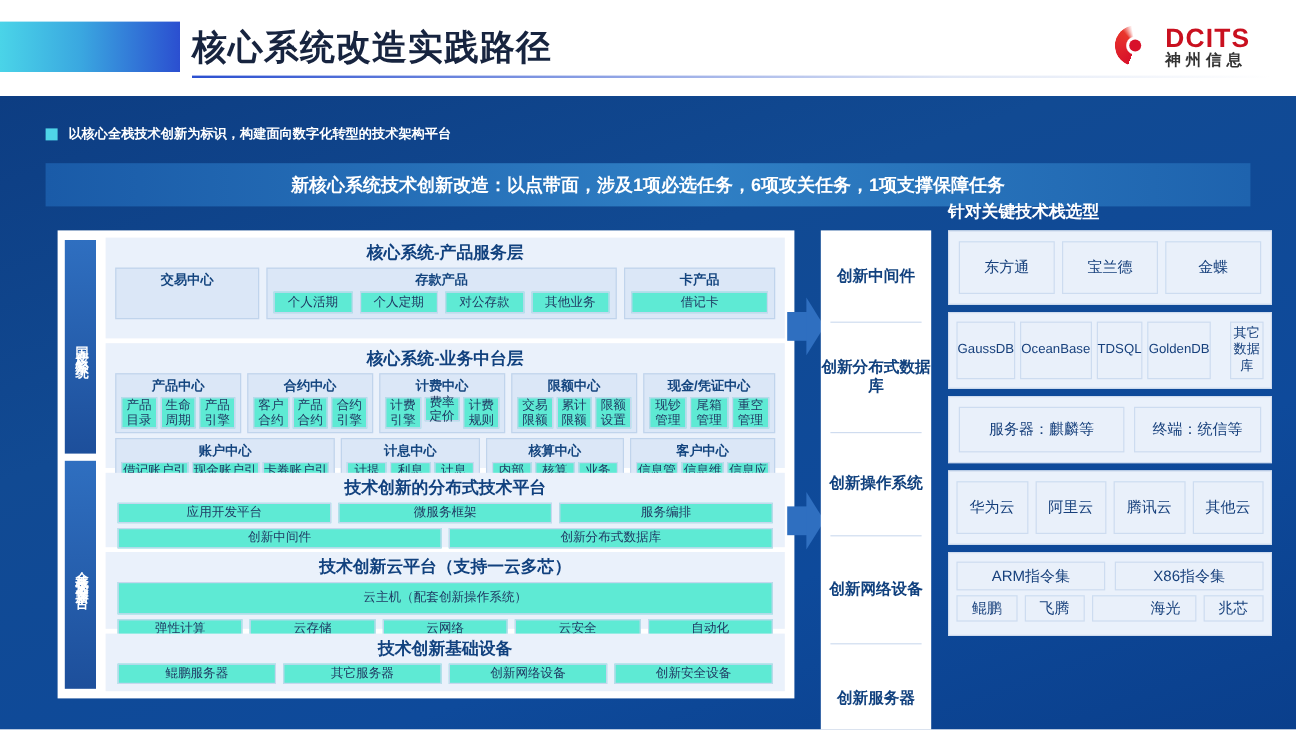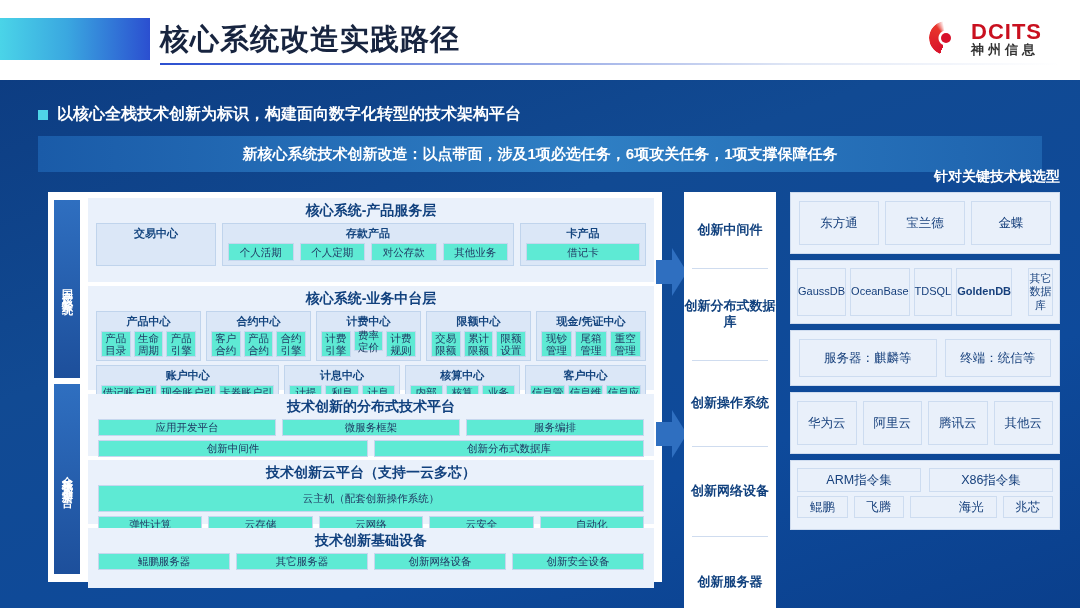--- a/index.html
+++ b/index.html
@@ -30,21 +30,21 @@
   .logo-mark .dot { position:absolute; left:12px; top:12px; width:10px; height:10px; background:#d8112a; border-radius:50%; }
   .logo-txt { line-height:1.05; }
   .logo-en { font-size:22px; font-weight:bold; color:#c9101f; letter-spacing:1px; }
   .logo-cn { font-size:13px; font-weight:bold; color:#333; letter-spacing:4px; }
 
   
   .panel { position:absolute; left:0; top:80px; width:1080px; height:528px;
            background:linear-gradient(160deg,#0d3d82 0%, #114a93 35%, #0e4a9b 70%, #0a3f8c 100%); }
   .bullet-row { position:absolute; left:38px; top:24px; display:flex; align-items:center; gap:9px; }
   .bullet-sq { width:10px; height:10px; background:#4fd5e8; }
-  .bullet-txt { color:#fff; font-size:16px; font-weight:bold;text-align:center; }
+  .bullet-txt { color:#fff; font-size:11px; font-weight:bold;text-align:center; }
 
   .band { position:absolute; left:38px; top:56px; width:1004px; height:36px;
           background:linear-gradient(90deg,#1a5ba8 0%, #2f7fc4 55%, #1e63ae 100%);
           display:flex; align-items:center; justify-content:center; }
   .band span { color:#fff; font-size:15px; font-weight:bold; }
 
   
   .leftcard { position:absolute; left:48px; top:112px; width:614px; height:390px; background:#fff; }
 
   .vtab { position:absolute; width:26px; display:flex; align-items:center; justify-content:center;
@@ -71,21 +71,21 @@
   .arrow .tip { position:absolute; left:16px; top:0; width:0; height:0;
                 border-top:24px solid transparent; border-bottom:24px solid transparent; border-left:15px solid #2f6fc0; }
 
   
   .midcol { position:absolute; left:684px; top:112px; width:92px; height:436px; background:#fff; }
   .midcell { position:absolute; left:0; width:92px; display:flex; align-items:center; justify-content:center;
              font-size:13px; font-weight:bold; color:#11417e; text-align:center; line-height:1.25; }
   .midsep { position:absolute; left:8px; width:76px; height:1px; background:#cfdcef; }
 
   
-  .rightlabel { position:absolute; left:790px; top:88px; width:270px; text-align:right;
+  .rightlabel { position:absolute; left:790px; top:88px; width:270px; text-align:left;
                 color:#fff; font-size:14px; font-weight:bold; }
   .rcard { position:absolute; background:#eaf1fb; border:1px solid #cfdcef; }
   .rtile { background:#e9f0fa; border:1px solid #cddcf0; display:flex; align-items:center; justify-content:center;
            text-align:center; font-size:12.5px; color:#17407c; line-height:1.2; }
 
   .rowflex { display:flex; gap:6px; }
 </style>
 </head>
 <body>
 
@@ -245,21 +245,21 @@
       </div>
       <div class="frow" style="padding:0 10px 5px;">
         <div class="chip" style="height:17px;">弹性计算</div>
         <div class="chip" style="height:17px;">云存储</div>
         <div class="chip" style="height:17px;">云网络</div>
         <div class="chip" style="height:17px;">云安全</div>
         <div class="chip" style="height:17px;">自动化</div>
       </div>
     </div>
 
-    <div class="sec" style="top:336px; height:60px;">
+    <div class="sec" style="top:336px; height:48px;">
       <div class="sec-title">技术创新基础设备</div>
       <div class="frow" style="padding:0 10px 5px;">
         <div class="chip" style="height:17px;">鲲鹏服务器</div>
         <div class="chip" style="height:17px;">其它服务器</div>
         <div class="chip" style="height:17px;">创新网络设备</div>
         <div class="chip" style="height:17px;">创新安全设备</div>
       </div>
     </div>
   </div>
 
@@ -292,21 +292,21 @@
       <div class="rtile" style="flex:1;">宝兰德</div>
       <div class="rtile" style="flex:1;">金蝶</div>
     </div>
   </div>
 
   <div class="rcard" style="left:790px; top:180px; width:270px; height:64px;">
     <div class="rowflex" style="padding:7px 6px; gap:4px; height:100%;">
       <div class="rtile" style="flex:1; font-size:11px;">GaussDB</div>
       <div class="rtile" style="flex:1; font-size:11px;">OceanBase</div>
       <div class="rtile" style="flex:1; font-size:11px;">TDSQL</div>
-      <div class="rtile" style="flex:1; font-size:11px;font-weight:bold;">GoldenDB</div>
+      <div class="rtile" style="flex:1; font-size:11px;">GoldenDB</div>
       <div class="rtile" style="flex:1; font-size:11px;margin-left:12px;">其它数据库</div>
     </div>
   </div>
 
   <div class="rcard" style="left:790px; top:250px; width:270px; height:56px;">
     <div class="rowflex" style="padding:8px; gap:8px; height:100%;">
       <div class="rtile" style="flex:1.3;">服务器：麒麟等</div>
       <div class="rtile" style="flex:1;">终端：统信等</div>
     </div>
   </div>

